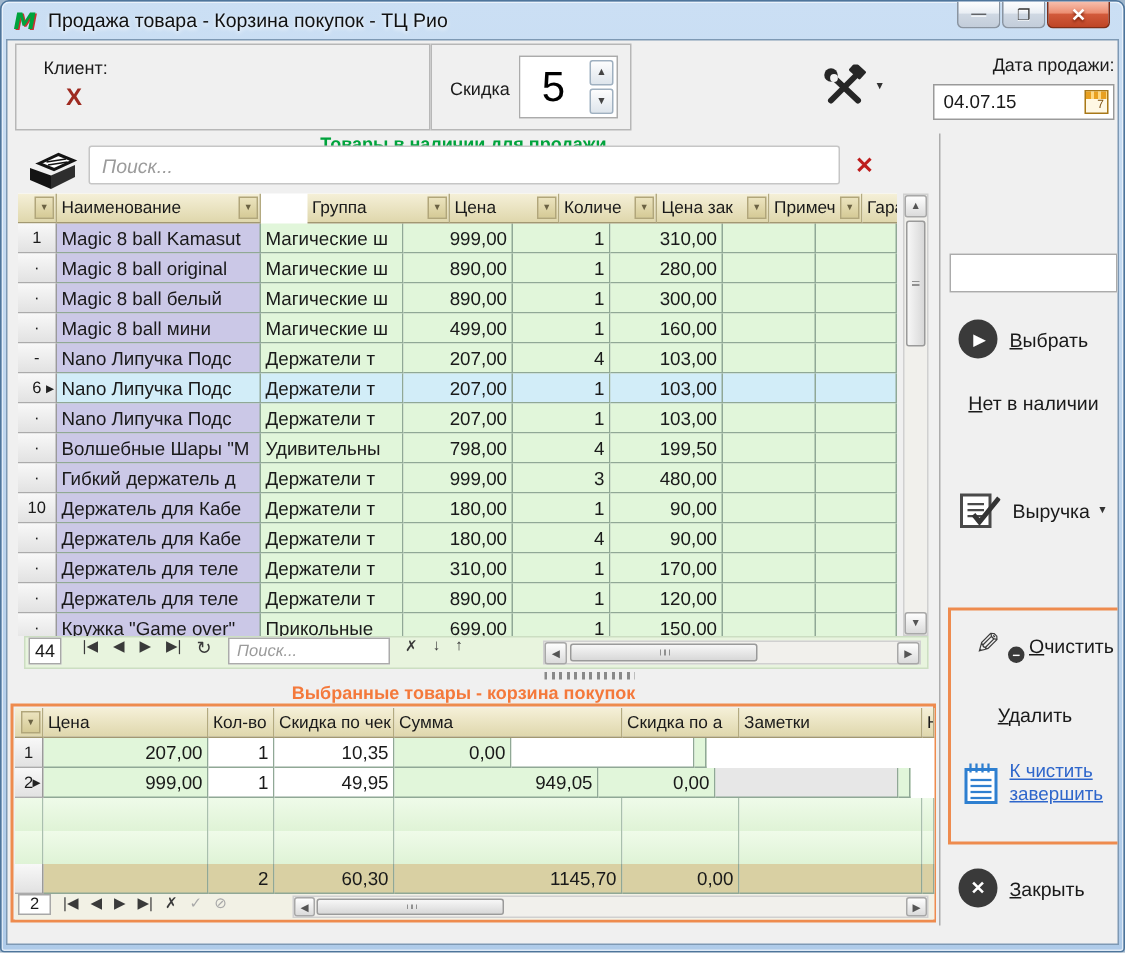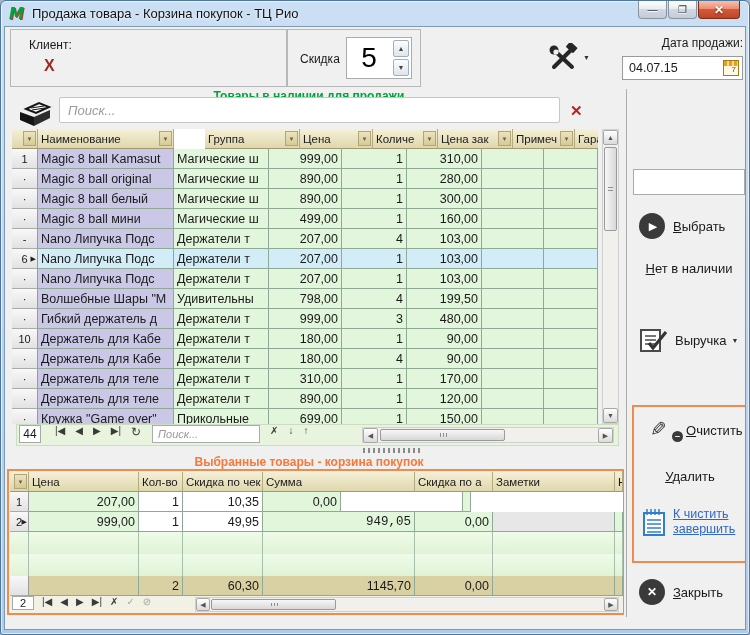--- a/index.html
+++ b/index.html
@@ -378,21 +378,21 @@
             <div class="gcell white r" style="width: 80px;">10,35</div>
             <div class="gcell grn r" style="width: 78px;">0,00</div>
             <div class="gcell white" style="width: 122px;"></div>
             <div class="gcell grn" style="width: 8px;"></div>
           </div>
           <div class="grow">
             <div class="gcell ind" style="width: 19px;">2<span class="rowarrow">▶</span></div>
             <div class="gcell grn r" style="width: 110px;">999,00</div>
             <div class="gcell white r" style="width: 44px;">1</div>
             <div class="gcell white r" style="width: 80px;">49,95</div>
-            <div class="gcell grn r" style="width: 152px; font-family: Liberation Mono, monospace;">949,05</div>
+            <div class="gcell grn r" style="width: 136px;">949,05</div>
             <div class="gcell grn r" style="width: 78px;">0,00</div>
             <div class="gcell white focuscell" style="width: 122px;"></div>
             <div class="gcell grn" style="width: 8px;"></div>
           </div>
           <div class="grow">
             <div class="gcell filler" style="width: 19px;"></div>
             <div class="gcell filler" style="width: 110px;"></div>
             <div class="gcell filler" style="width: 44px;"></div>
             <div class="gcell filler" style="width: 80px;"></div>
             <div class="gcell filler" style="width: 152px;"></div>

